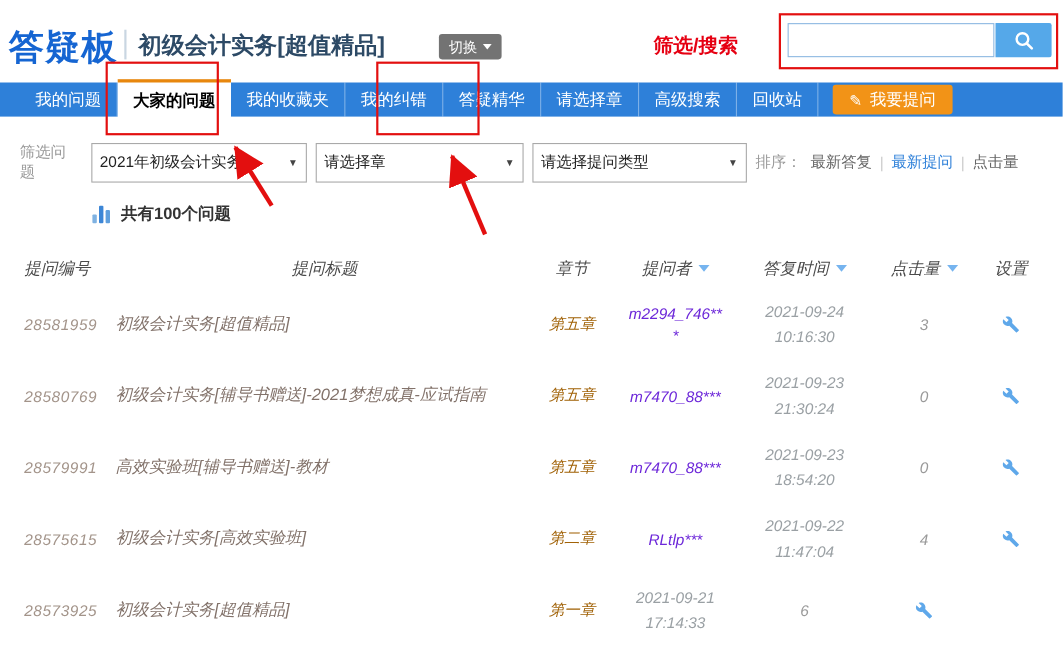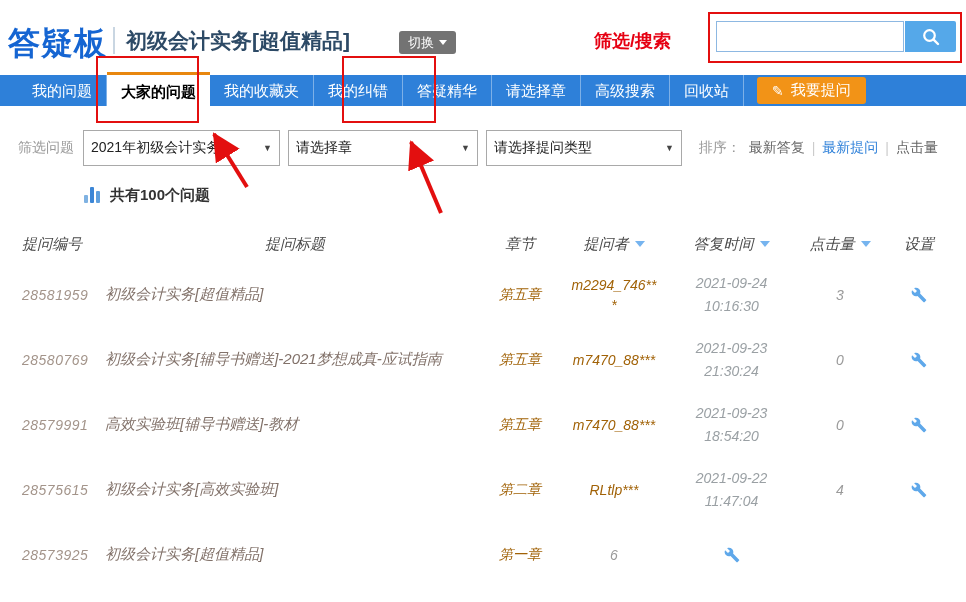--- a/index.html
+++ b/index.html
@@ -33,21 +33,21 @@
       border-radius:3px;font-size:15px;cursor:pointer;display:flex;align-items:center;gap:7px;font-family:inherit;}
   .pencil{font-size:14px;line-height:1;}
 
   
   .filter-row{position:absolute;top:130px;left:0;width:966px;display:flex;align-items:center;padding-left:18px;box-sizing:border-box;}
   .filter-label{font-size:14px;color:#999;margin-right:9px;}
   .selectbox{height:36px;box-sizing:border-box;border:1px solid #a9a9a9;background:#fff;display:flex;align-items:center;
       justify-content:space-between;padding:0 7px;font-size:14px;color:#222;margin-right:8px;cursor:pointer;}
   .sel-1{width:197px;} .sel-2{width:190px;} .sel-3{width:196px;}
   .sel-caret{font-size:9px;color:#444;}
-  .sortbar{margin-left:auto;padding-right:28px;font-size:14px;display:flex;align-items:center;white-space:nowrap;}
+  .sortbar{margin-left:auto;padding-right:40px;font-size:14px;display:flex;align-items:center;white-space:nowrap;}
   .sort-label{color:#999;margin-right:8px;}
   .sort-opt{color:#666;cursor:pointer;}
   .sort-opt.active{color:#2e80d9;}
   .sort-sep{color:#ccc;margin:0 7px;}
 
   
   .stats-row{position:absolute;top:186px;left:0;display:flex;align-items:flex-start;padding-left:84px;}
   .chart-icon{display:flex;align-items:flex-end;gap:2px;height:17px;margin-bottom:1px;}
   .chart-icon i{display:block;width:4px;border-radius:1px;}
   .bar1{height:8px;background:#7fb2e2;} .bar2{height:16px;background:#3c86d6;} .bar3{height:12px;background:#5f9fdd;}
@@ -60,21 +60,21 @@
   .thead .cell{display:flex;align-items:center;justify-content:center;}
   .thead .c1{justify-content:flex-start;}
   .sorticon{width:0;height:0;border-left:5px solid transparent;border-right:5px solid transparent;border-top:6px solid #76b4ef;
       display:inline-block;margin-left:6px;cursor:pointer;}
   .tbody-row{height:65px;}
   .cell{min-width:0;}
   .c-id{font-size:14px;color:#a3948a;letter-spacing:.5px;}
   .c-title{font-size:15px;color:#82726a;cursor:pointer;padding-left:0;}
   .c-center{text-align:center;}
   .c-chapter{font-size:14px;color:#a16207;}
-  .c-asker{font-size:14px;color:#a16207;white-space:pre-line;line-height:20px;}
+  .c-asker{font-size:14px;color:#6d28d9;white-space:pre-line;line-height:20px;}
   .c-time{font-size:14px;color:#9aa0a4;white-space:pre-line;line-height:23px;}
   .c-clicks{font-size:14px;color:#9a9a9a;}
   .c-set{display:flex;justify-content:center;}
   .wrench-btn{background:none;border:none;cursor:pointer;padding:2px;line-height:0;}
 
   
   .anno-box{position:absolute;border:2px solid #e30f0f;box-sizing:border-box;z-index:40;pointer-events:none;}
   .box-tab{left:96px;top:56px;width:103px;height:67px;}
   .box-jinghua{left:342px;top:56px;width:94px;height:67px;}
   .box-search{left:708px;top:12px;width:254px;height:51px;}
@@ -229,20 +229,22 @@
           <button class="wrench-btn"><svg width="16" height="16" viewBox="0 0 24 24">
               <path fill="#5fa8ea" d="M22.7 19l-9.1-9.1c.9-2.3.4-5-1.5-6.9-2-2-5-2.4-7.4-1.3L9 6 6 9 1.6 4.7C.4 7.1.9 10.1 2.9 12.1c1.9 1.9 4.6 2.4 6.9 1.5l9.1 9.1c.4.4 1 .4 1.4 0l2.3-2.3c.5-.4.5-1.1.1-1.4z"></path>
             </svg></button>
         </div>
     </div>
 
     <div class="trow tbody-row">
       <div class="cell c-id">28573925</div>
       <div class="cell c-title">初级会计实务[超值精品]</div>
       <div class="cell c-chapter c-center">第一章</div>
+      <div class="cell c-time c-center">2021-09-21
+17:14:33</div>
       <div class="cell c-clicks c-center">6</div>
       <div class="cell c-set">
           <button class="wrench-btn"><svg width="16" height="16" viewBox="0 0 24 24">
               <path fill="#5fa8ea" d="M22.7 19l-9.1-9.1c.9-2.3.4-5-1.5-6.9-2-2-5-2.4-7.4-1.3L9 6 6 9 1.6 4.7C.4 7.1.9 10.1 2.9 12.1c1.9 1.9 4.6 2.4 6.9 1.5l9.1 9.1c.4.4 1 .4 1.4 0l2.3-2.3c.5-.4.5-1.1.1-1.4z"></path>
             </svg></button>
         </div>
     </div>
   </div>
 
   <div class="anno-box box-tab"></div>

